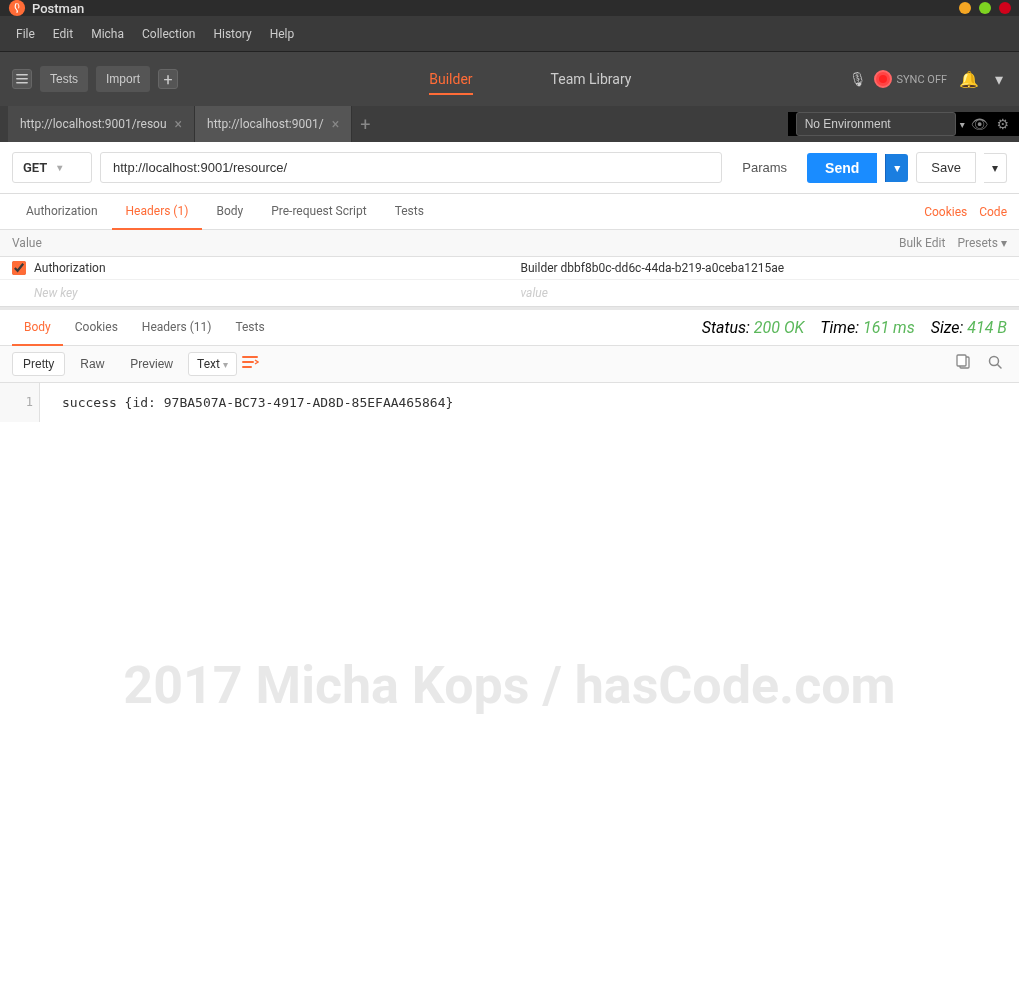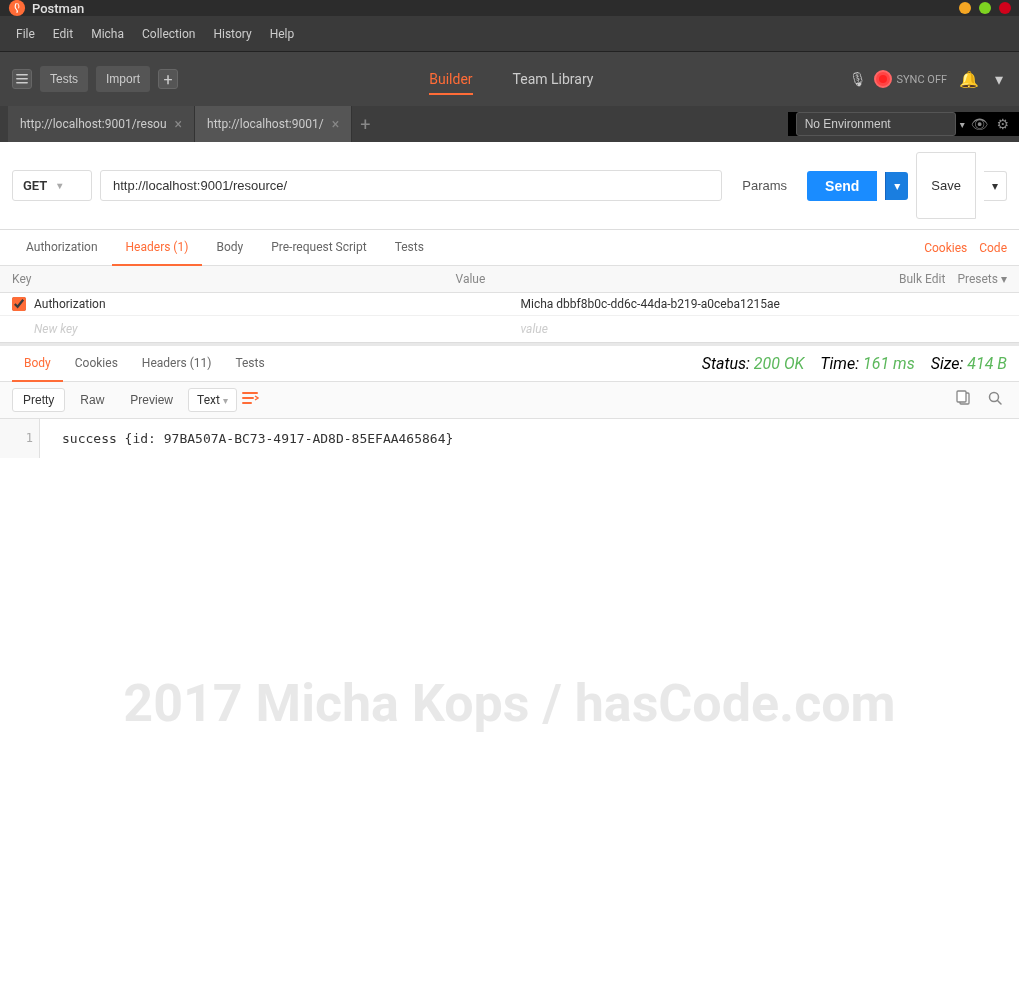--- a/index.html
+++ b/index.html
@@ -107,20 +107,21 @@
       align-items: center;
       justify-content: center;
       gap: 40px;
     }
     .main-tab {
       color: #ccc;
       font-size: 14px;
       cursor: pointer;
       padding: 6px 0;
       position: relative;
+      margin-left: 38px;
     }
     .main-tab.active {
       color: #ff6c37;
     }
     .main-tab.active::after {
       content: '';
       position: absolute;
       bottom: -2px;
       left: 0; right: 0;
       height: 2px;
@@ -274,21 +275,21 @@
       border: none;
       padding: 7px 8px;
       border-radius: 0 3px 3px 0;
       cursor: pointer;
       font-size: 12px;
       border-left: 1px solid #1565c0;
     }
     .save-btn {
       background: #fff;
       border: 1px solid #ddd;
-      padding: 25px 14px;
+      padding: 7px 14px;
       border-radius: 3px 0 0 3px;
       font-size: 13px;
       cursor: pointer;
       color: #333;
     }
     .save-dropdown {
       background: #fff;
       border: 1px solid #ddd;
       border-left: none;
       padding: 7px 8px;
@@ -660,34 +661,33 @@
         <span class="req-tab">Pre-request Script</span>
         <span class="req-tab">Tests</span>
         <div class="req-tab-right">
           <span class="req-tab-link">Cookies</span>
           <span class="req-tab-link">Code</span>
         </div>
       </div>
 
       <div class="headers-table">
         <div class="headers-header">
-          <span class="key-col">Key</span>
           <span class="val-col">Value</span>
           <div class="action-col">
             <span class="bulk-edit-link">Bulk Edit</span>
             <span class="presets-link">
               <span>Presets</span>
               <span>▾</span>
             </span>
           </div>
         </div>
         <div class="header-row">
           <input type="checkbox" class="header-checkbox" checked="" style="">
           <span class="header-key">Authorization</span>
-          <span class="header-value">Micha dbbf8b0c-dd6c-44da-b219-a0ceba1215ae</span>
+          <span class="header-value">Builder dbbf8b0c-dd6c-44da-b219-a0ceba1215ae</span>
         </div>
         <div class="new-key-row">
           <div style="width:22px;"></div>
           <span class="new-key-input">New key</span>
           <span class="new-val-input">value</span>
         </div>
       </div>
     </div>
 
     <div class="response-area" style="display:flex; flex-direction:column; flex:1;">

